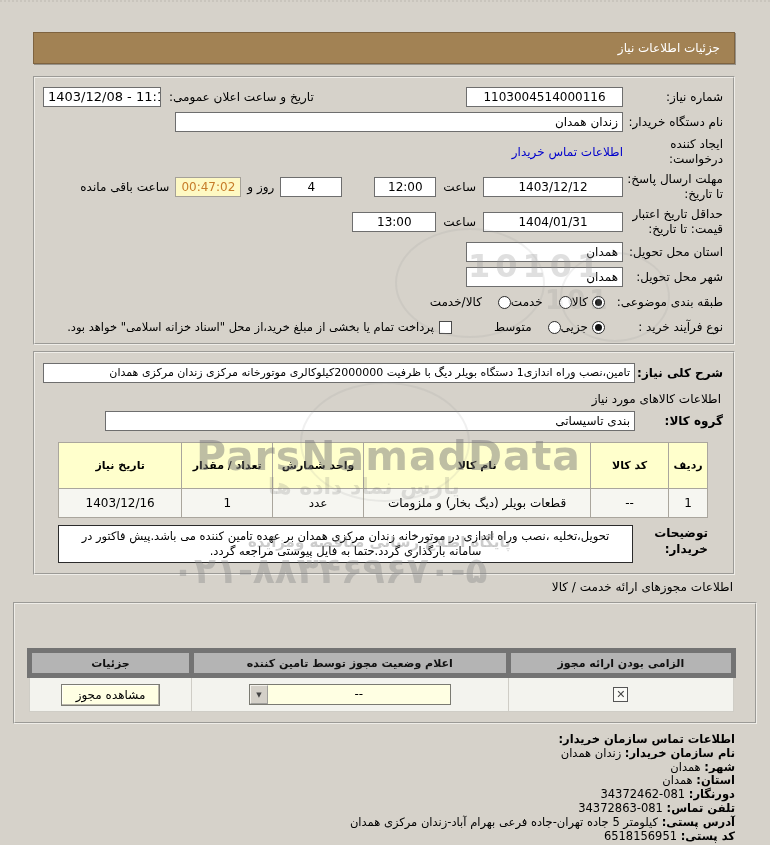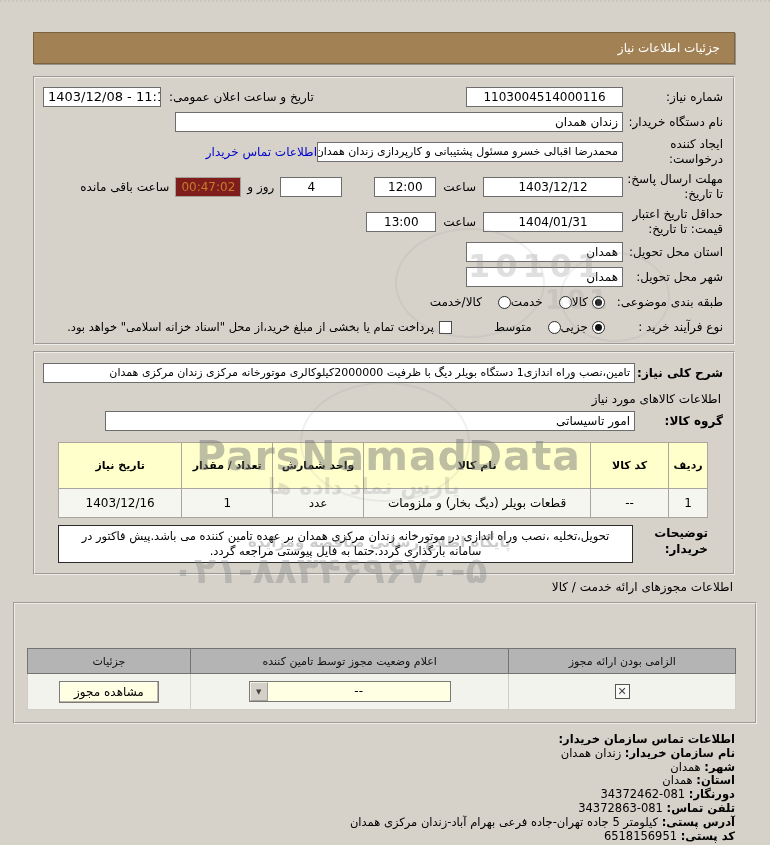--- a/index.html
+++ b/index.html
@@ -33,21 +33,21 @@
   .w100 { width: 100px; flex: none; }
   .spacer { flex: 1; }
   .inp {
     display: inline-block; background: #fff; border: 1px solid #6e6e6e;
     height: 20px; line-height: 18px; padding: 0 4px; overflow: hidden;
     white-space: nowrap; flex: none;
   }
   .center { text-align: center; }
   .ltr { direction: ltr; unicode-bidi: embed; }
   .link { color: #0000cc; cursor: pointer; flex: none; }
-  .timer { background: #7f1d1d; border: 1px solid #a5a198; color: #c77c2a; }
+  .timer { background: #fef9c3; border: 1px solid #a5a198; color: #c77c2a; }
   .radio {
     display: inline-block; width: 13px; height: 13px; border-radius: 50%;
     border: 1px solid #2b2b2b; background: #fff; position: relative; flex: none;
     margin-left: 4px; vertical-align: -2px;
   }
   .radio.on::after {
     content: ""; position: absolute; inset: 2px; border-radius: 50%; background: #111;
   }
   .chk {
     display: inline-block; width: 13px; height: 13px; border: 1px solid #4a4a4a;
@@ -69,22 +69,22 @@
   }
   .notes-row { display: flex; margin: 7px 15px 0; align-items: flex-start; }
   .notes-box {
     flex: 1; background: #fff; border: 1px solid #2b2b2b; min-height: 38px;
     text-align: center; padding: 3px 8px; line-height: 15px; font-size: 11.5px;
   }
   .heading-line { font-weight: normal; margin: 8px 2px 2px; }
   
   .t2 { margin: 44px 19px 0 12px; width: calc(100% - 31px); }
   .t2 th {
-    background: #b4b4b4; border: 1px solid #737373; height: 25px;
-    font-size: 11px; font-weight: normal; padding: 2px 4px; color: #111;
+    background: #b4b4b4; border: 5px solid #737373; height: 25px;
+    font-size: 11px; font-weight: bold; padding: 2px 4px; color: #111;
   }
   .t2 td {
     background: #f3f3ee; border: 1px solid #cfcdc6; height: 36px;
     text-align: center; vertical-align: middle;
   }
   .btn {
     display: inline-block; background: #ffffe3; border: 1px solid #7c7c74;
     box-shadow: inset -1px -1px 0 #b9b5aa, inset 1px 1px 0 #fffef6;
     padding: 2px 14px; height: 22px; line-height: 17px; font-size: 12px; cursor: pointer;
   }
@@ -131,40 +131,39 @@
     <span class="inp center ltr" style="width:118px;font-size:13px">1403/12/08 - 11:11</span>
   </div>
 
   <div class="frow">
     <span class="lbl w100">نام دستگاه خریدار:</span>
     <span class="inp" style="width:448px">زندان همدان</span>
   </div>
 
   <div class="frow" style="min-height:32px">
     <span class="lbl w100" style="line-height:15px">ایجاد کننده درخواست:</span>
-    <span class="inp" style="width:306px;font-size:11px">محمدرضا اقبالی خسرو مسئول پشتیبانی و کارپردازی زندان همدان</span>
     <span class="link">اطلاعات تماس خریدار</span>
   </div>
 
   <div class="frow" style="min-height:32px">
     <span class="lbl w100" style="line-height:15px">مهلت ارسال پاسخ: تا تاریخ:</span>
     <span class="inp center ltr" style="width:140px">1403/12/12</span>
     <span class="lbl" style="margin:0 7px">ساعت</span>
     <span class="inp center ltr" style="width:62px">12:00</span>
     <span class="inp center ltr" style="width:62px;margin-right:32px">4</span>
     <span class="lbl" style="margin:0 6px">روز و</span>
     <span class="inp center ltr timer" style="width:66px">00:47:02</span>
     <span class="lbl" style="margin-right:6px">ساعت باقی مانده</span>
   </div>
 
   <div class="frow" style="min-height:32px">
     <span class="lbl w100" style="line-height:15px">حداقل تاریخ اعتبار قیمت: تا تاریخ:</span>
     <span class="inp center ltr" style="width:140px">1404/01/31</span>
     <span class="lbl" style="margin:0 7px">ساعت</span>
-    <span class="inp center ltr" style="width:70px">13:00</span>
+    <span class="inp center ltr" style="width:84px">13:00</span>
   </div>
 
   <div class="frow">
     <span class="lbl w100">استان محل تحویل:</span>
     <span class="inp" style="width:157px">همدان</span>
   </div>
 
   <div class="frow">
     <span class="lbl w100">شهر محل تحویل:</span>
     <span class="inp" style="width:157px">همدان</span>
@@ -195,21 +194,21 @@
 
   <div class="frow">
     <span class="lbl bold" style="width:88px;flex:none">شرح کلی نیاز:</span>
     <span class="inp" style="flex:1;font-size:11px">تامین،نصب وراه اندازی1 دستگاه بویلر دیگ با ظرفیت 2000000کیلوکالری موتورخانه مرکزی زندان مرکزی همدان</span>
   </div>
 
   <div class="heading-line">اطلاعات کالاهای مورد نیاز</div>
 
   <div class="frow" style="margin-top:4px">
     <span class="lbl bold" style="width:88px;flex:none">گروه کالا:</span>
-    <span class="inp" style="width:530px">امور تاسیساتی</span>
+    <span class="inp" style="width:530px">بندی تاسیساتی</span>
   </div>
 
   <table class="t1">
     <colgroup>
       <col style="width:6%">
         <col style="width:12%">
         <col style="width:35%">
       <col style="width:14%">
         <col style="width:14%">
         <col style="width:19%">

